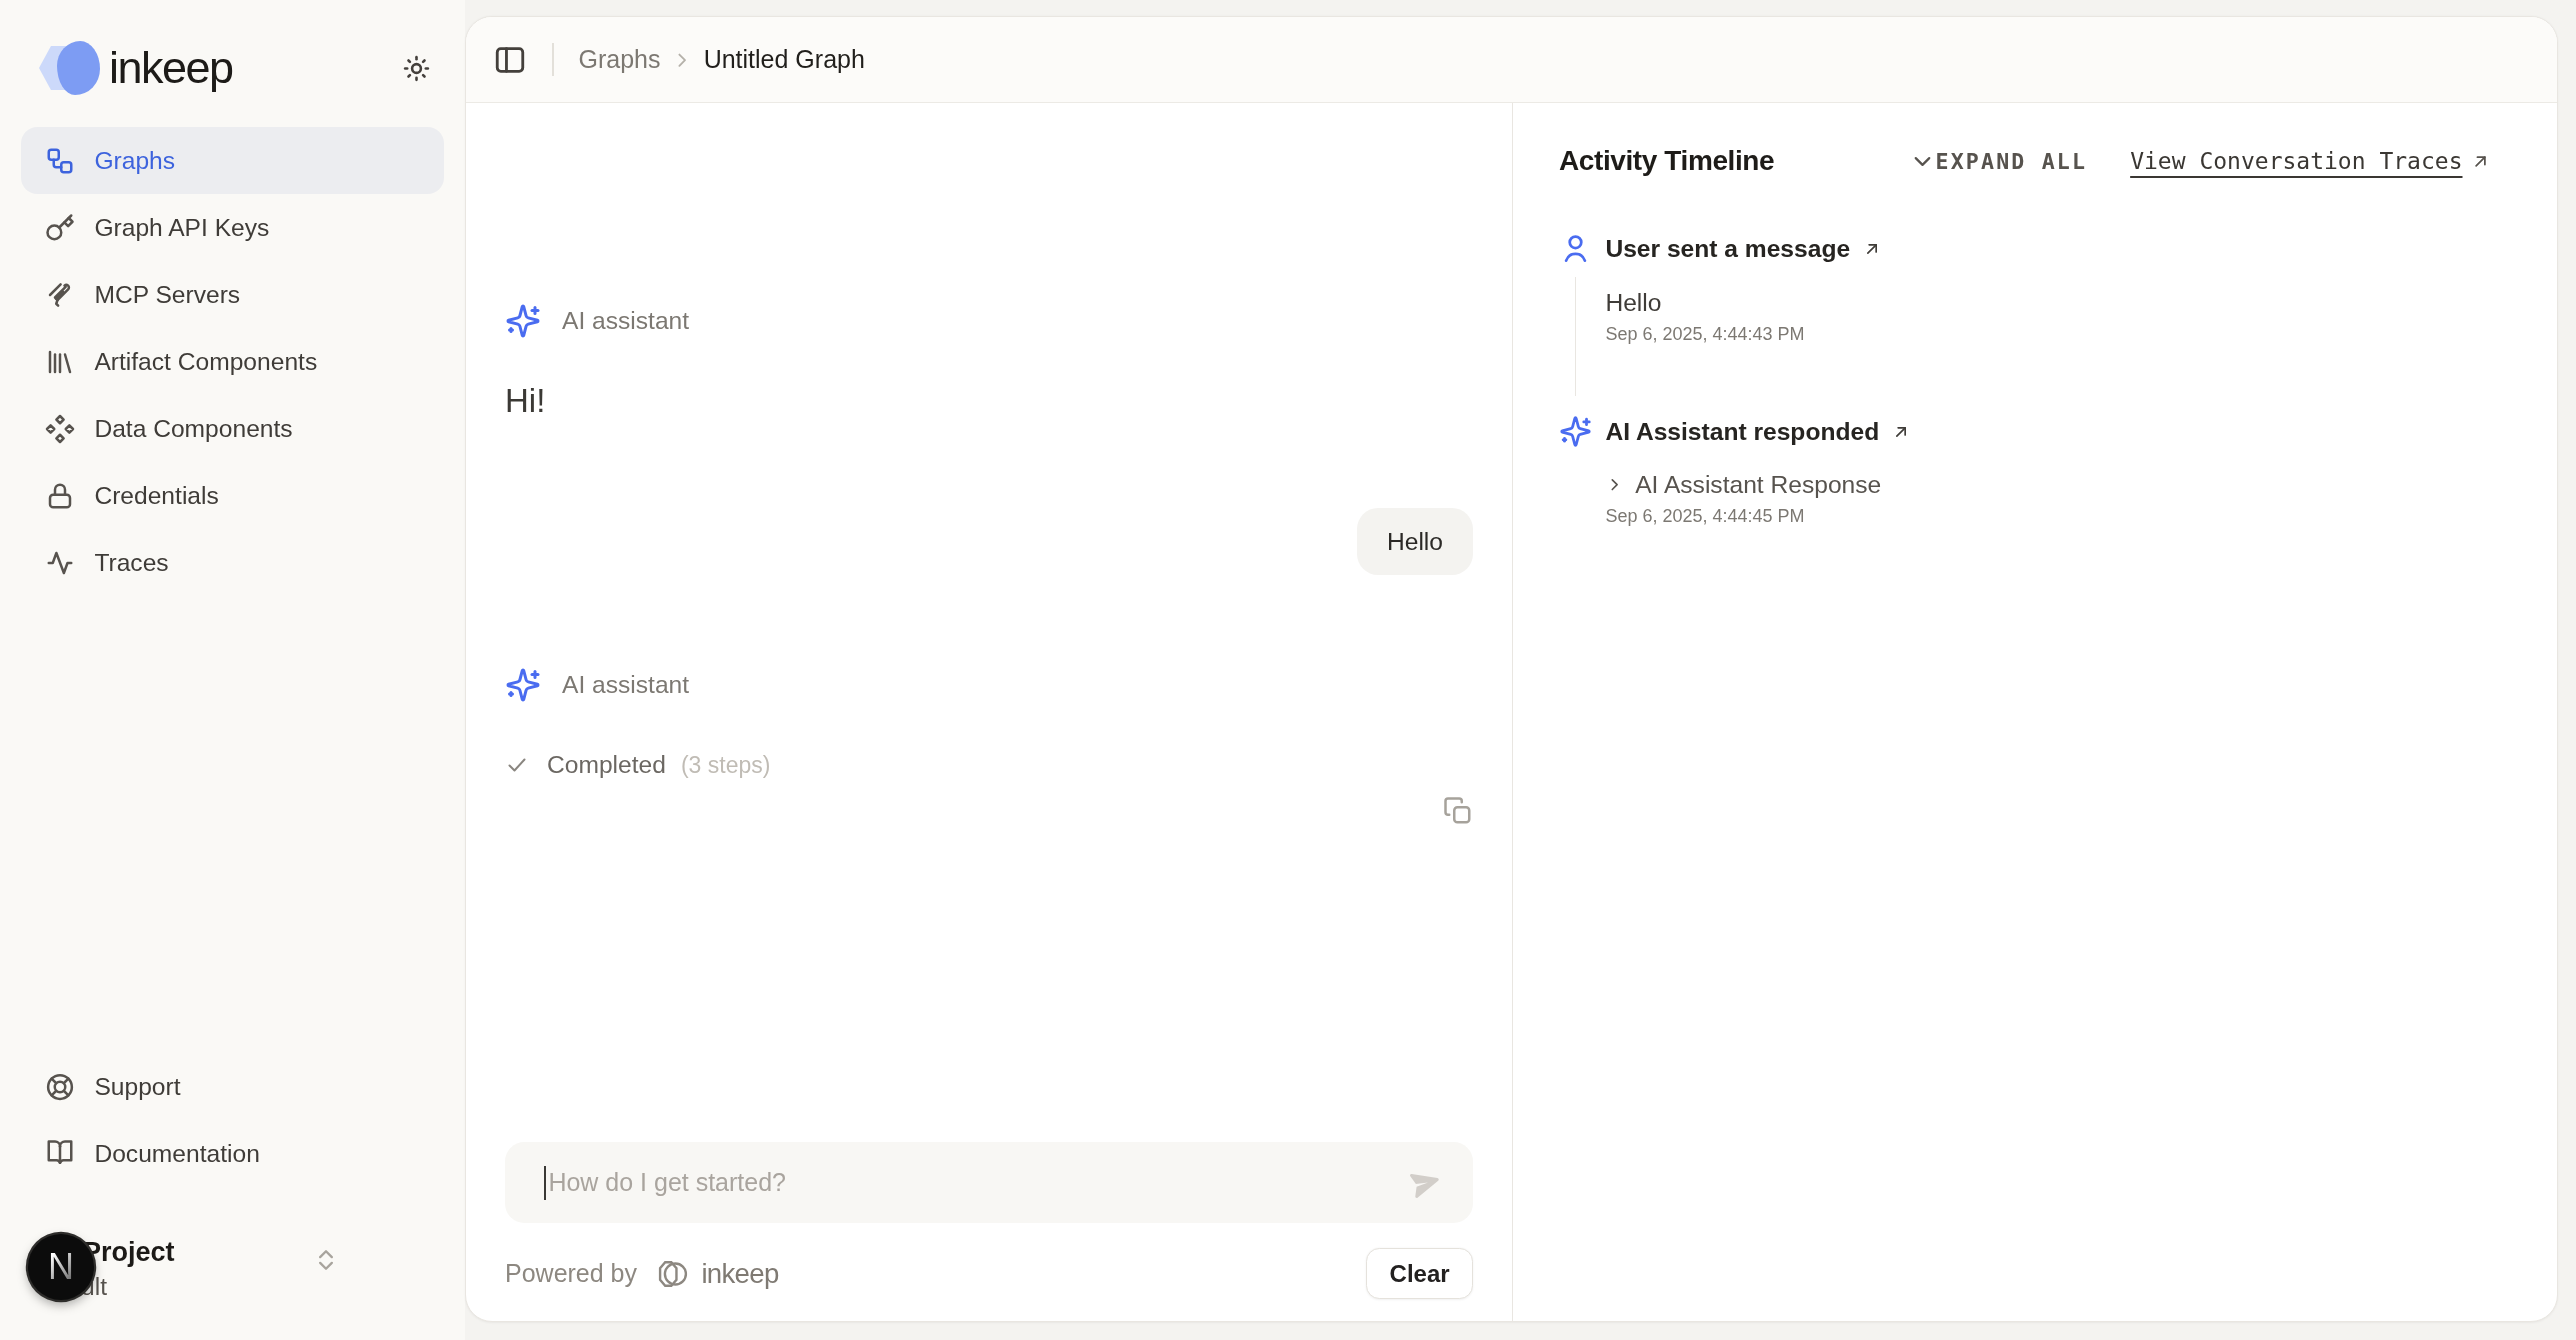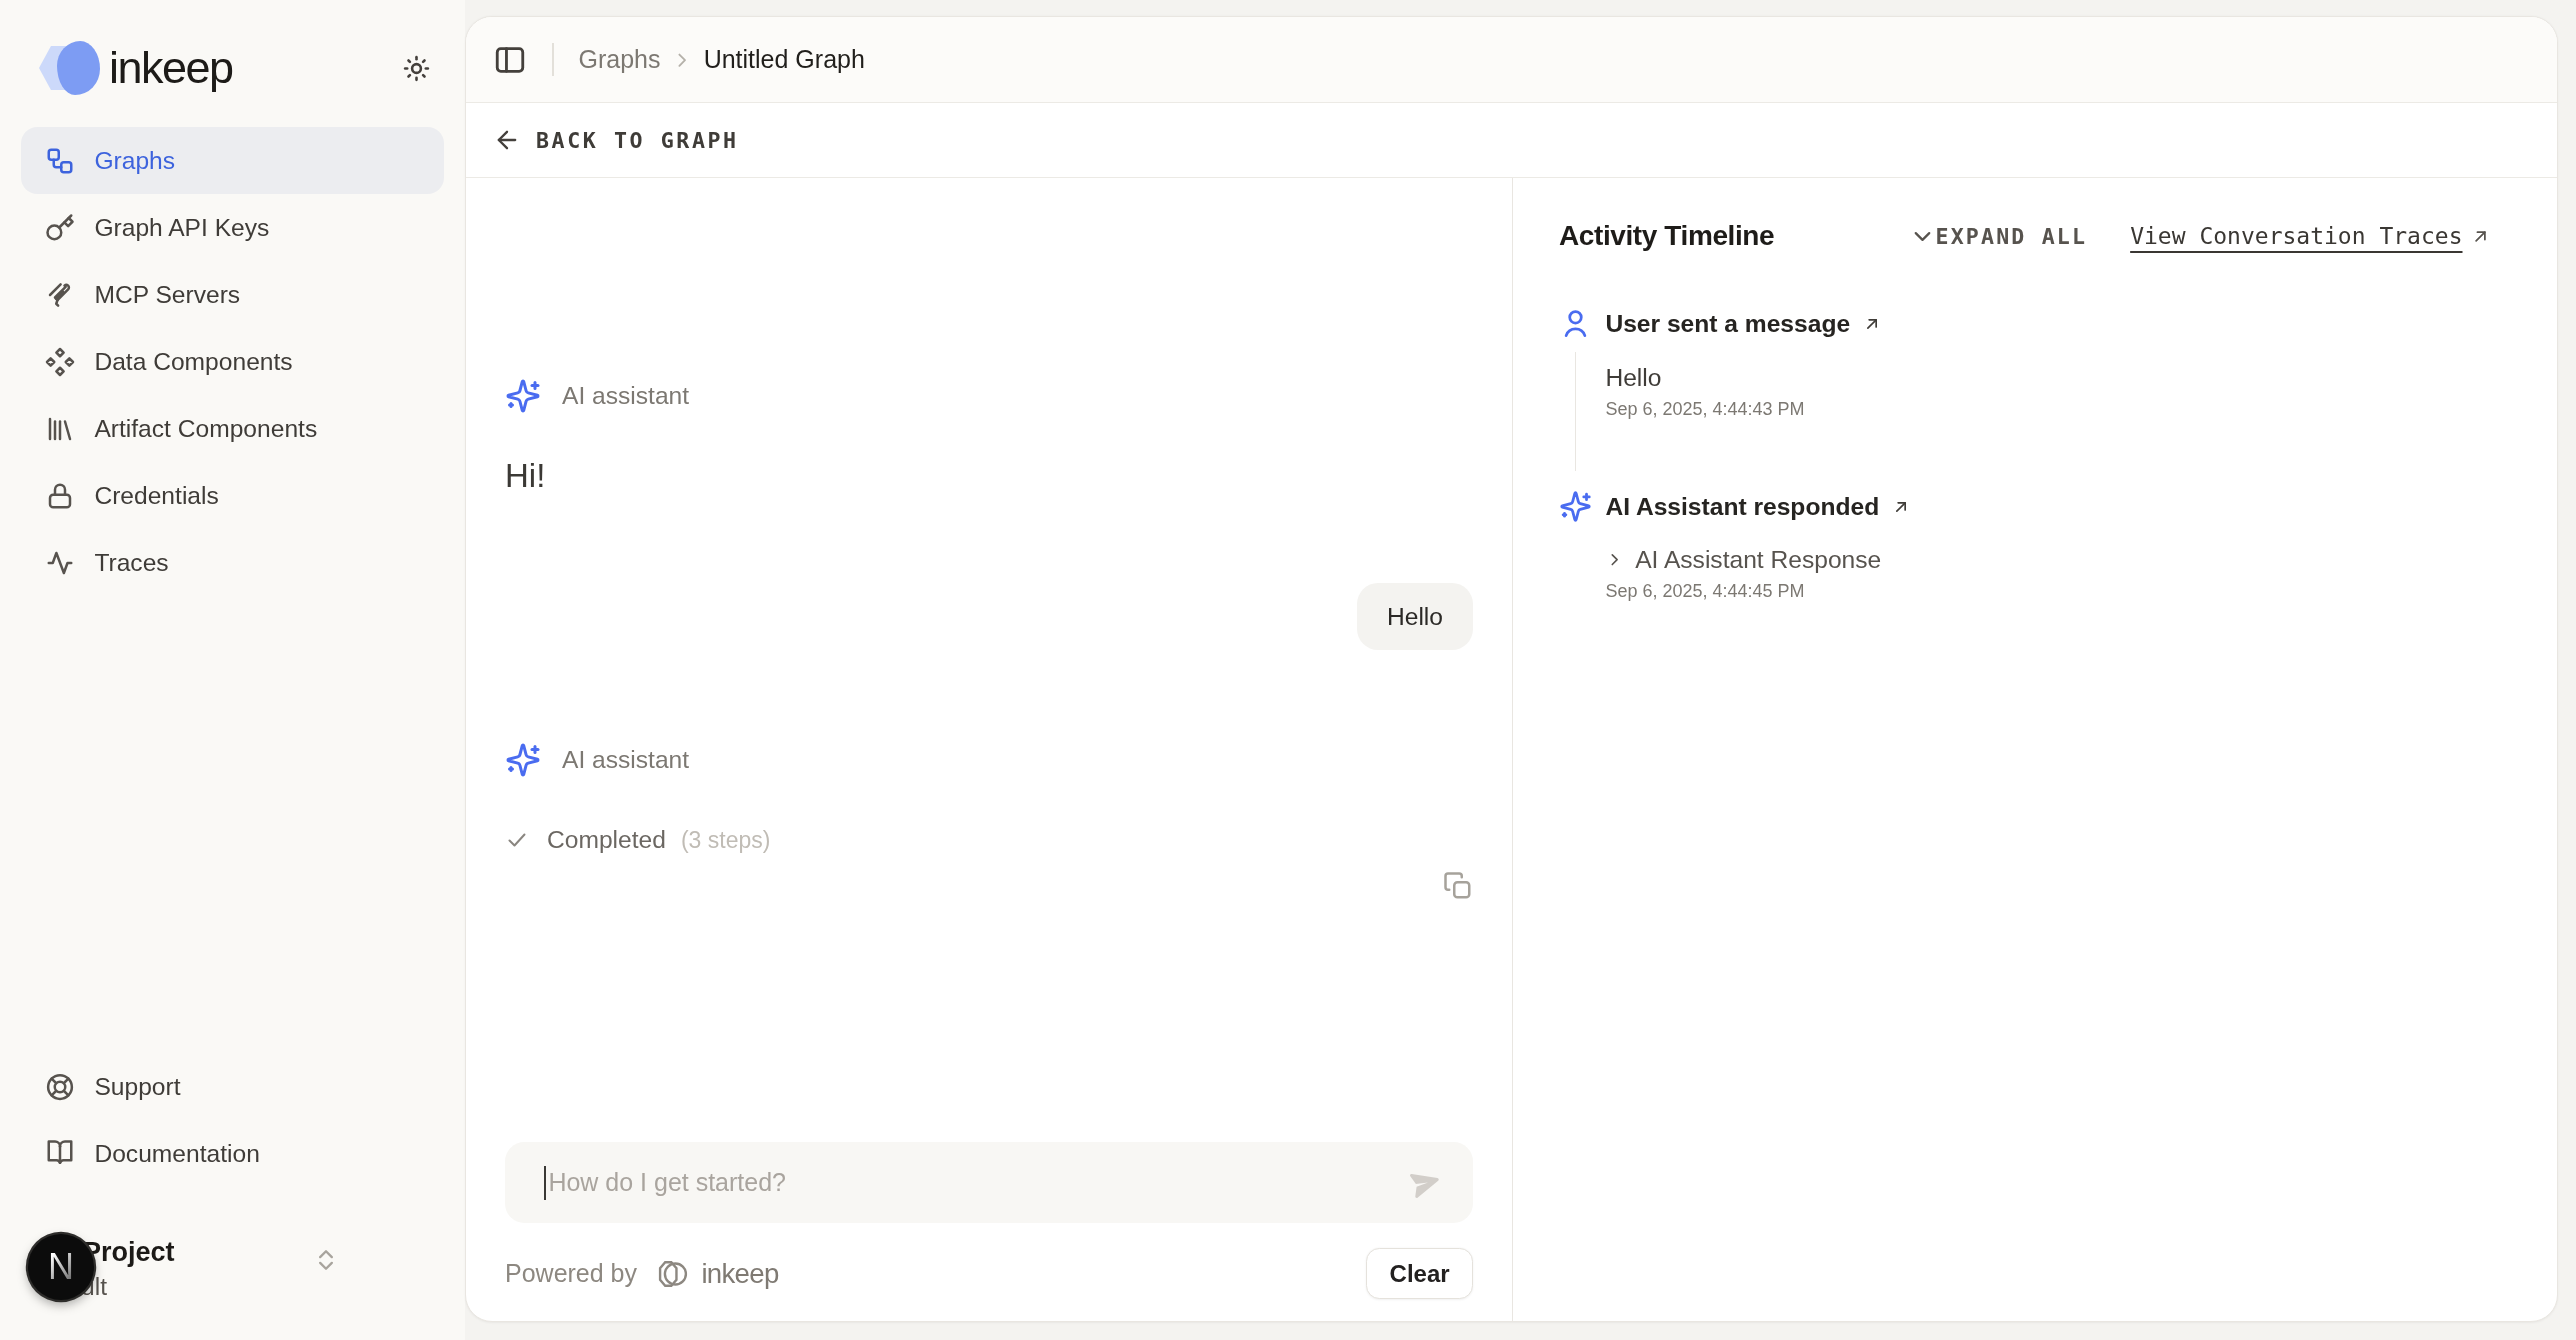--- a/index.html
+++ b/index.html
@@ -188,39 +188,39 @@
               <path d="M12.5 3.5 4 12"></path>
               <path d="M16.5 5.5 8 14l2 2 8.5-8.5a2.1 2.1 0 0 0 0-3 2.1 2.1 0 0 0-2.9 0"></path>
               <path d="M14.5 9.5 9 15"></path>
               <path d="m10 16-1 3 1.5 1.5"></path>
             </svg>
         </span>
         <span>MCP Servers</span>
       </li>
       <li class="nav-item">
         <span class="nicon">
+          <svg viewBox="0 0 24 24" fill="none" stroke="currentColor" stroke-width="2" stroke-linecap="round">
+              <path d="M4 4v16"></path>
+              <path d="M8 6v14"></path>
+              <path d="M12 6v14"></path>
+              <path d="m16 6 4 14"></path>
+            </svg>
+        </span>
+        <span>Artifact Components</span>
+      </li>
+      <li class="nav-item">
+        <span class="nicon">
           <svg viewBox="0 0 24 24" fill="none" stroke="currentColor" stroke-width="2" stroke-linejoin="round">
               <path d="M12 1.6 14.9 4.5 12 7.4 9.1 4.5Z"></path>
               <path d="M4.5 9.1 7.4 12 4.5 14.9 1.6 12Z"></path>
               <path d="M19.5 9.1 22.4 12 19.5 14.9 16.6 12Z"></path>
               <path d="M12 16.6 14.9 19.5 12 22.4 9.1 19.5Z"></path>
             </svg>
         </span>
         <span>Data Components</span>
-      </li>
-      <li class="nav-item">
-        <span class="nicon">
-          <svg viewBox="0 0 24 24" fill="none" stroke="currentColor" stroke-width="2" stroke-linecap="round">
-              <path d="M4 4v16"></path>
-              <path d="M8 6v14"></path>
-              <path d="M12 6v14"></path>
-              <path d="m16 6 4 14"></path>
-            </svg>
-        </span>
-        <span>Artifact Components</span>
       </li>
       <li class="nav-item">
         <span class="nicon">
           <svg viewBox="0 0 24 24" fill="none" stroke="currentColor" stroke-width="2" stroke-linecap="round" stroke-linejoin="round">
               <rect x="4" y="11" width="16" height="10" rx="2.5"></rect>
               <path d="M8 11V7a4 4 0 0 1 8 0v4"></path>
             </svg>
         </span>
         <span>Credentials</span>
       </li>
@@ -289,31 +289,20 @@
         <span class="crumb-section">Graphs</span>
         <span class="crumb-chev">
           <svg viewBox="0 0 24 24" fill="none" stroke="currentColor" stroke-width="2" stroke-linecap="round" stroke-linejoin="round">
               <path d="m9 6 6 6-6 6"></path>
             </svg>
         </span>
         <span class="crumb-page">Untitled Graph</span>
       </nav>
     </div>
 
-    <div class="card-subheader">
-      <span class="back-btn">
-        <span class="aicon">
-          <svg viewBox="0 0 24 24" fill="none" stroke="currentColor" stroke-width="2" stroke-linecap="round" stroke-linejoin="round">
-              <path d="M19 12H5"></path>
-              <path d="m12 19-7-7 7-7"></path>
-            </svg>
-        </span>
-        <span class="back-label mono">BACK TO GRAPH</span>
-      </span>
-    </div>
 
     <div class="card-body">
 
       <section class="chat-col">
 
         <div class="msg-header mh1">
           <span class="sparkle-lg">
             <svg viewBox="0 0 24 24" fill="none" stroke="currentColor" stroke-width="2" stroke-linecap="round" stroke-linejoin="round">
                 <path d="M9.937 15.5A2 2 0 0 0 8.5 14.063l-6.135-1.582a.5.5 0 0 1 0-.962L8.5 9.936A2 2 0 0 0 9.937 8.5l1.582-6.135a.5.5 0 0 1 .963 0L14.063 8.5A2 2 0 0 0 15.5 9.937l6.135 1.581a.5.5 0 0 1 0 .964L15.5 14.063a2 2 0 0 0-1.437 1.437l-1.582 6.135a.5.5 0 0 1-.963 0z"></path>
                 <path d="M20 3v4"></path>

